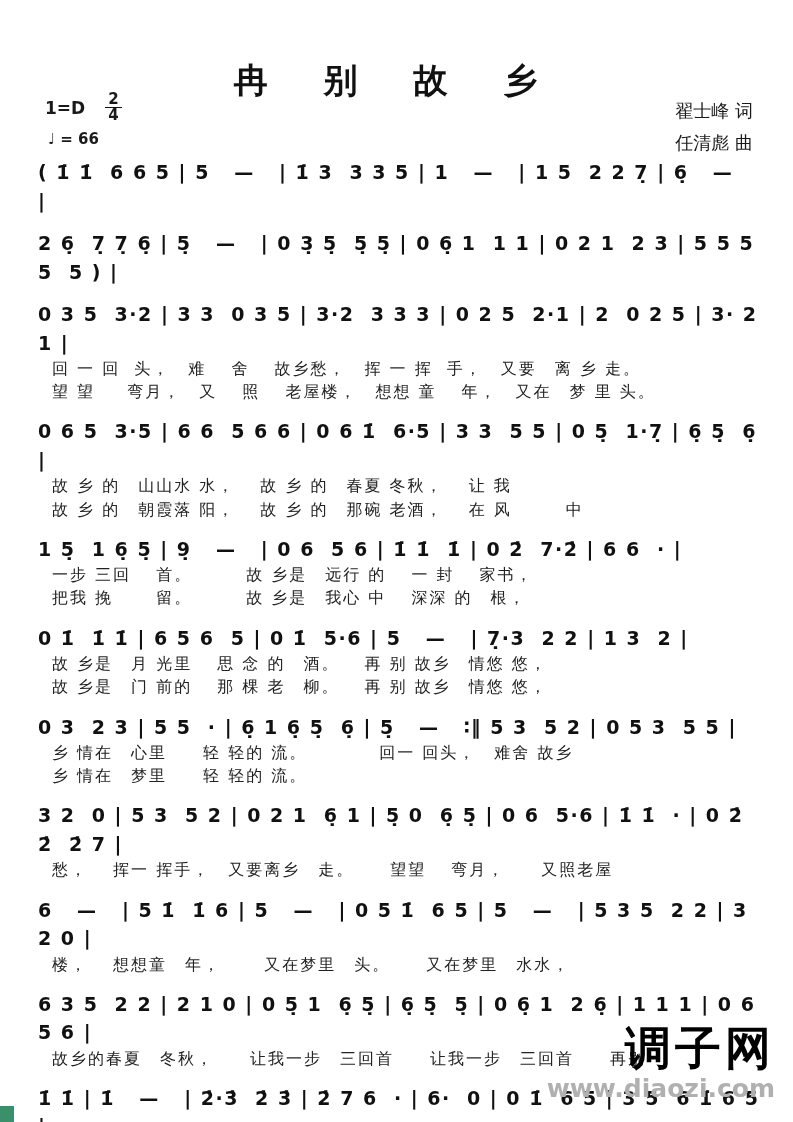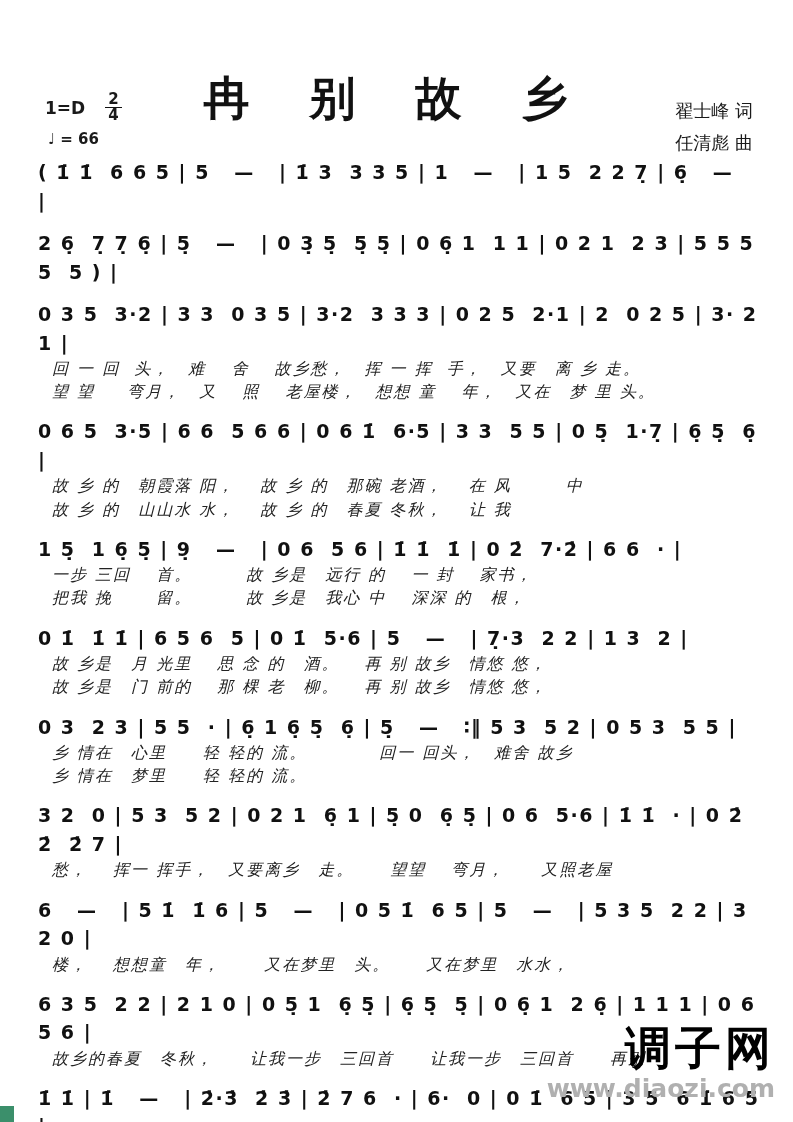--- a/index.html
+++ b/index.html
@@ -5,24 +5,24 @@
   html,body{margin:0;padding:0;background:#fff;}
   .sheet{
     position:relative;
     width:793px;height:1122px;
     background:#ffffff;
     font-family:"DejaVu Sans",sans-serif;
     color:#1a1a1a;
     overflow:hidden;
   }
   .title{
-    position:absolute;top:68px;left:0;right:0;
+    position:absolute;top:58px;left:0;right:0;
     text-align:center;
     font-family:"DejaVu Serif",serif;
-    font-size:46px;font-weight:bold;
+    font-size:34px;font-weight:bold;
     letter-spacing:22px;
     color:#111;
   }
   .keysig{
     position:absolute;top:92px;left:45px;
     font-size:17px;font-weight:bold;
     display:flex;align-items:center;gap:20px;
   }
   .frac{display:inline-flex;flex-direction:column;align-items:center;line-height:1;font-size:15px;font-weight:bold;}
   .frac .num{padding:0 3px;}
@@ -48,21 +48,20 @@
     color:#111;
   }
   .lyric{
     font-size:16px;
     white-space:pre-wrap;
     letter-spacing:2px;
     line-height:1.45;
     font-family:"DejaVu Serif",serif;
     color:#222;
     padding-left:14px;
-    font-style:italic;
   }
   .watermark{
     position:absolute;right:18px;bottom:18px;
     text-align:right;
   }
   .wm-name{
     font-size:46px;font-weight:bold;
     letter-spacing:4px;
     color:#000000;
     line-height:1.1;
@@ -112,22 +111,22 @@
     </div>
 
     <div class="system">
       <div class="music">0 3 5  3·2 | 3 3  0 3 5 | 3·2  3 3 3 | 0 2 5  2·1 | 2  0 2 5 | 3· 2 1 |</div>
       <div class="lyric">回 一 回  头，　难　 舍　 故乡愁，　挥 一 挥  手，　又要　离 乡 走。</div>
       <div class="lyric">望 望　  弯月，　又　 照　 老屋楼，　想想 童　 年，　又在　梦 里 头。</div>
     </div>
 
     <div class="system">
       <div class="music">0 6 5  3·5 | 6 6  5 6 6 | 0 6 1̇  6·5 | 3 3  5 5 | 0 5̣  1·7̣ | 6̣ 5̣  6̣ |</div>
+      <div class="lyric">故 乡 的　山山水 水，　 故 乡 的　春夏 冬秋，　 让 我</div>
       <div class="lyric">故 乡 的　朝霞落 阳，　 故 乡 的　那碗 老酒，　 在 风　　　中</div>
-      <div class="lyric">故 乡 的　山山水 水，　 故 乡 的　春夏 冬秋，　 让 我</div>
     </div>
 
     <div class="system">
       <div class="music">1 5̣  1 6̣ 5̣ | 9̣   —   | 0 6  5 6 | 1̇ 1̇  1̇ | 0 2̇  7·2̇ | 6 6  · |</div>
       <div class="lyric">一步 三回　 首。　　　故 乡是　远行 的　 一 封　 家书，</div>
       <div class="lyric">把我 挽　　 留。　　　故 乡是　我心 中　 深深 的　根，</div>
     </div>
 
     <div class="system">
       <div class="music">0 1̇  1̇ 1̇ | 6 5 6  5 | 0 1̇  5·6 | 5   —   | 7̣·3  2 2 | 1 3  2 |</div>

